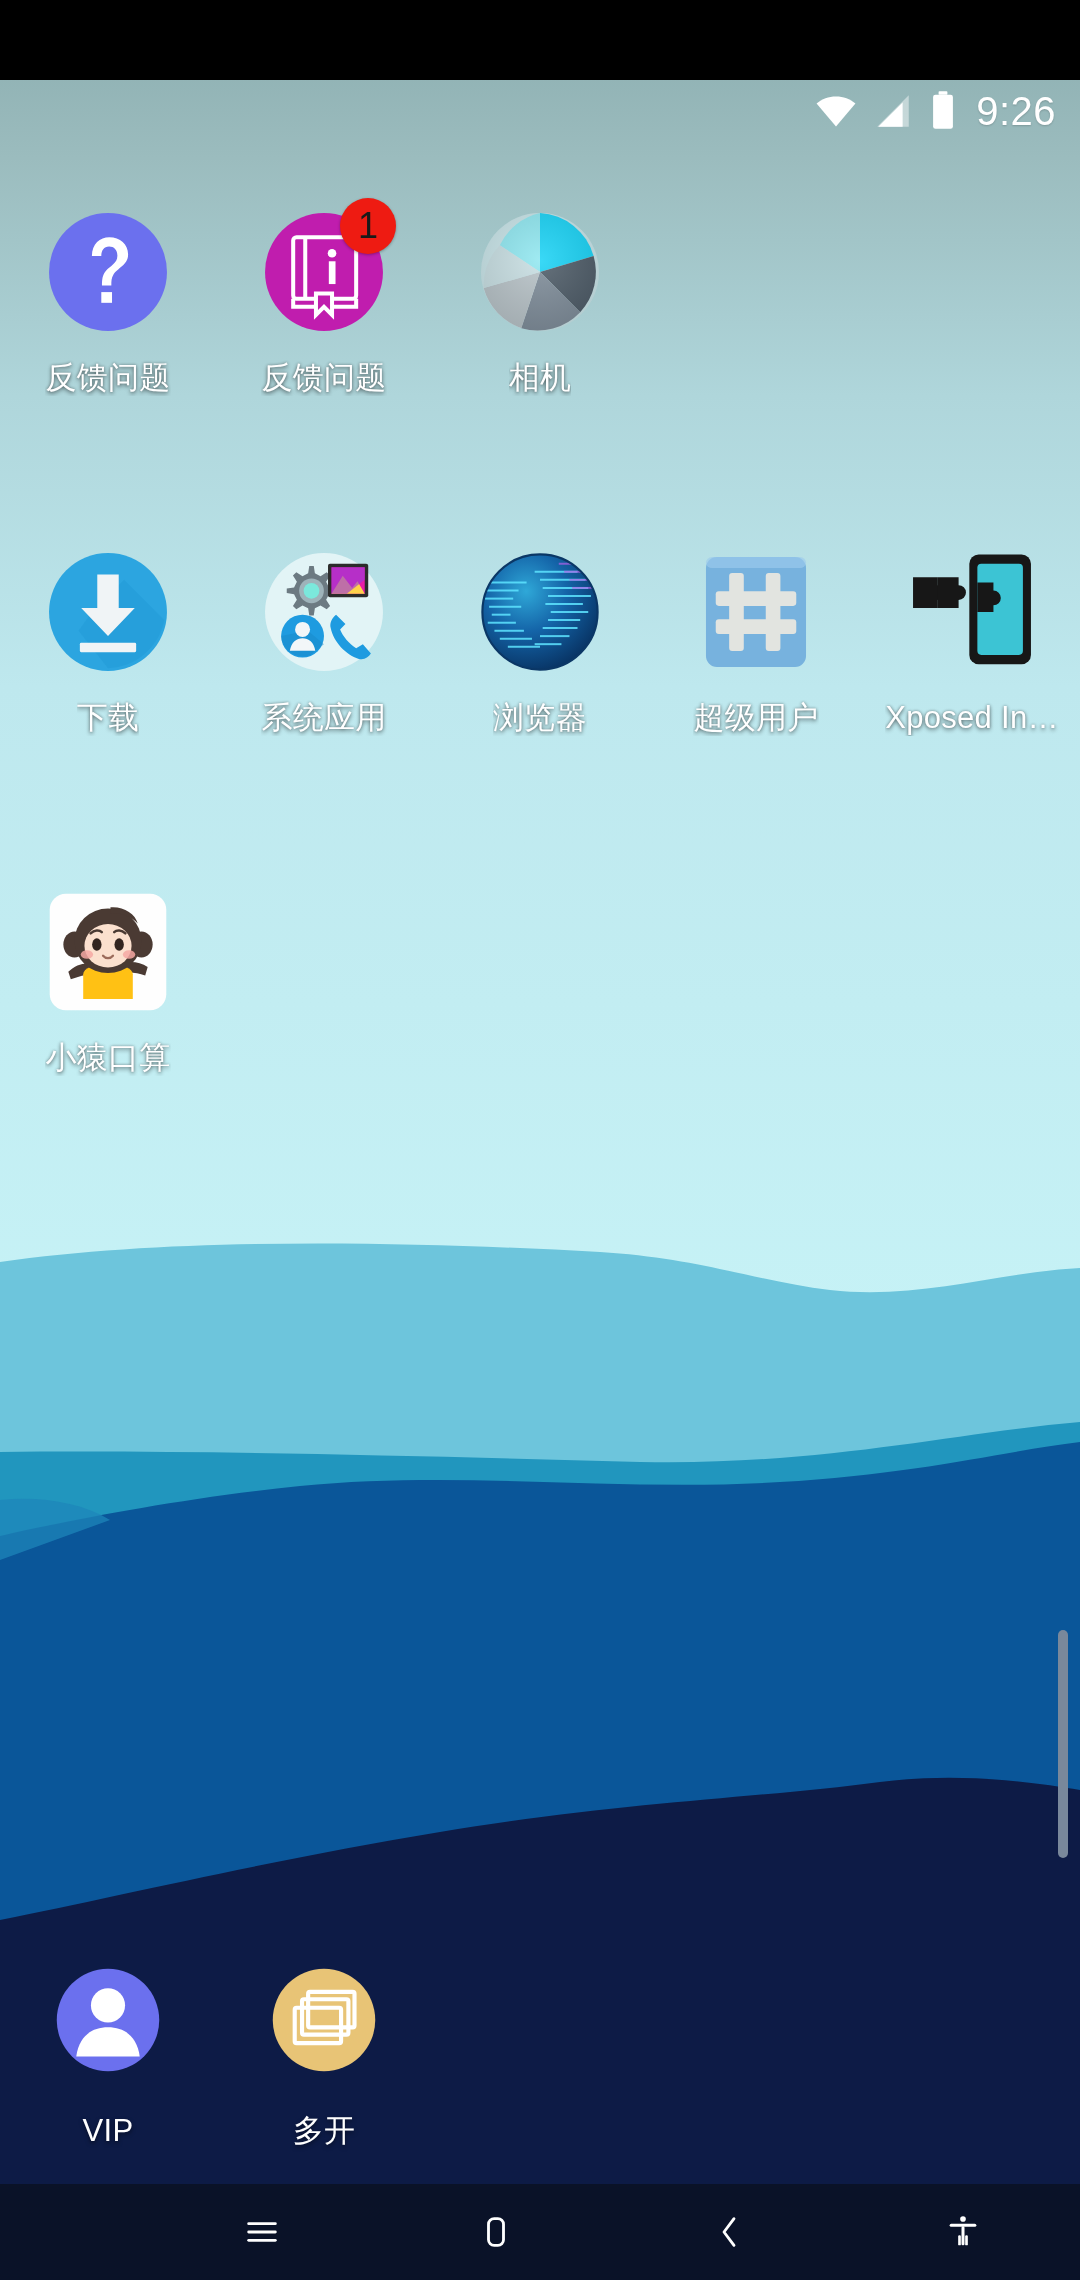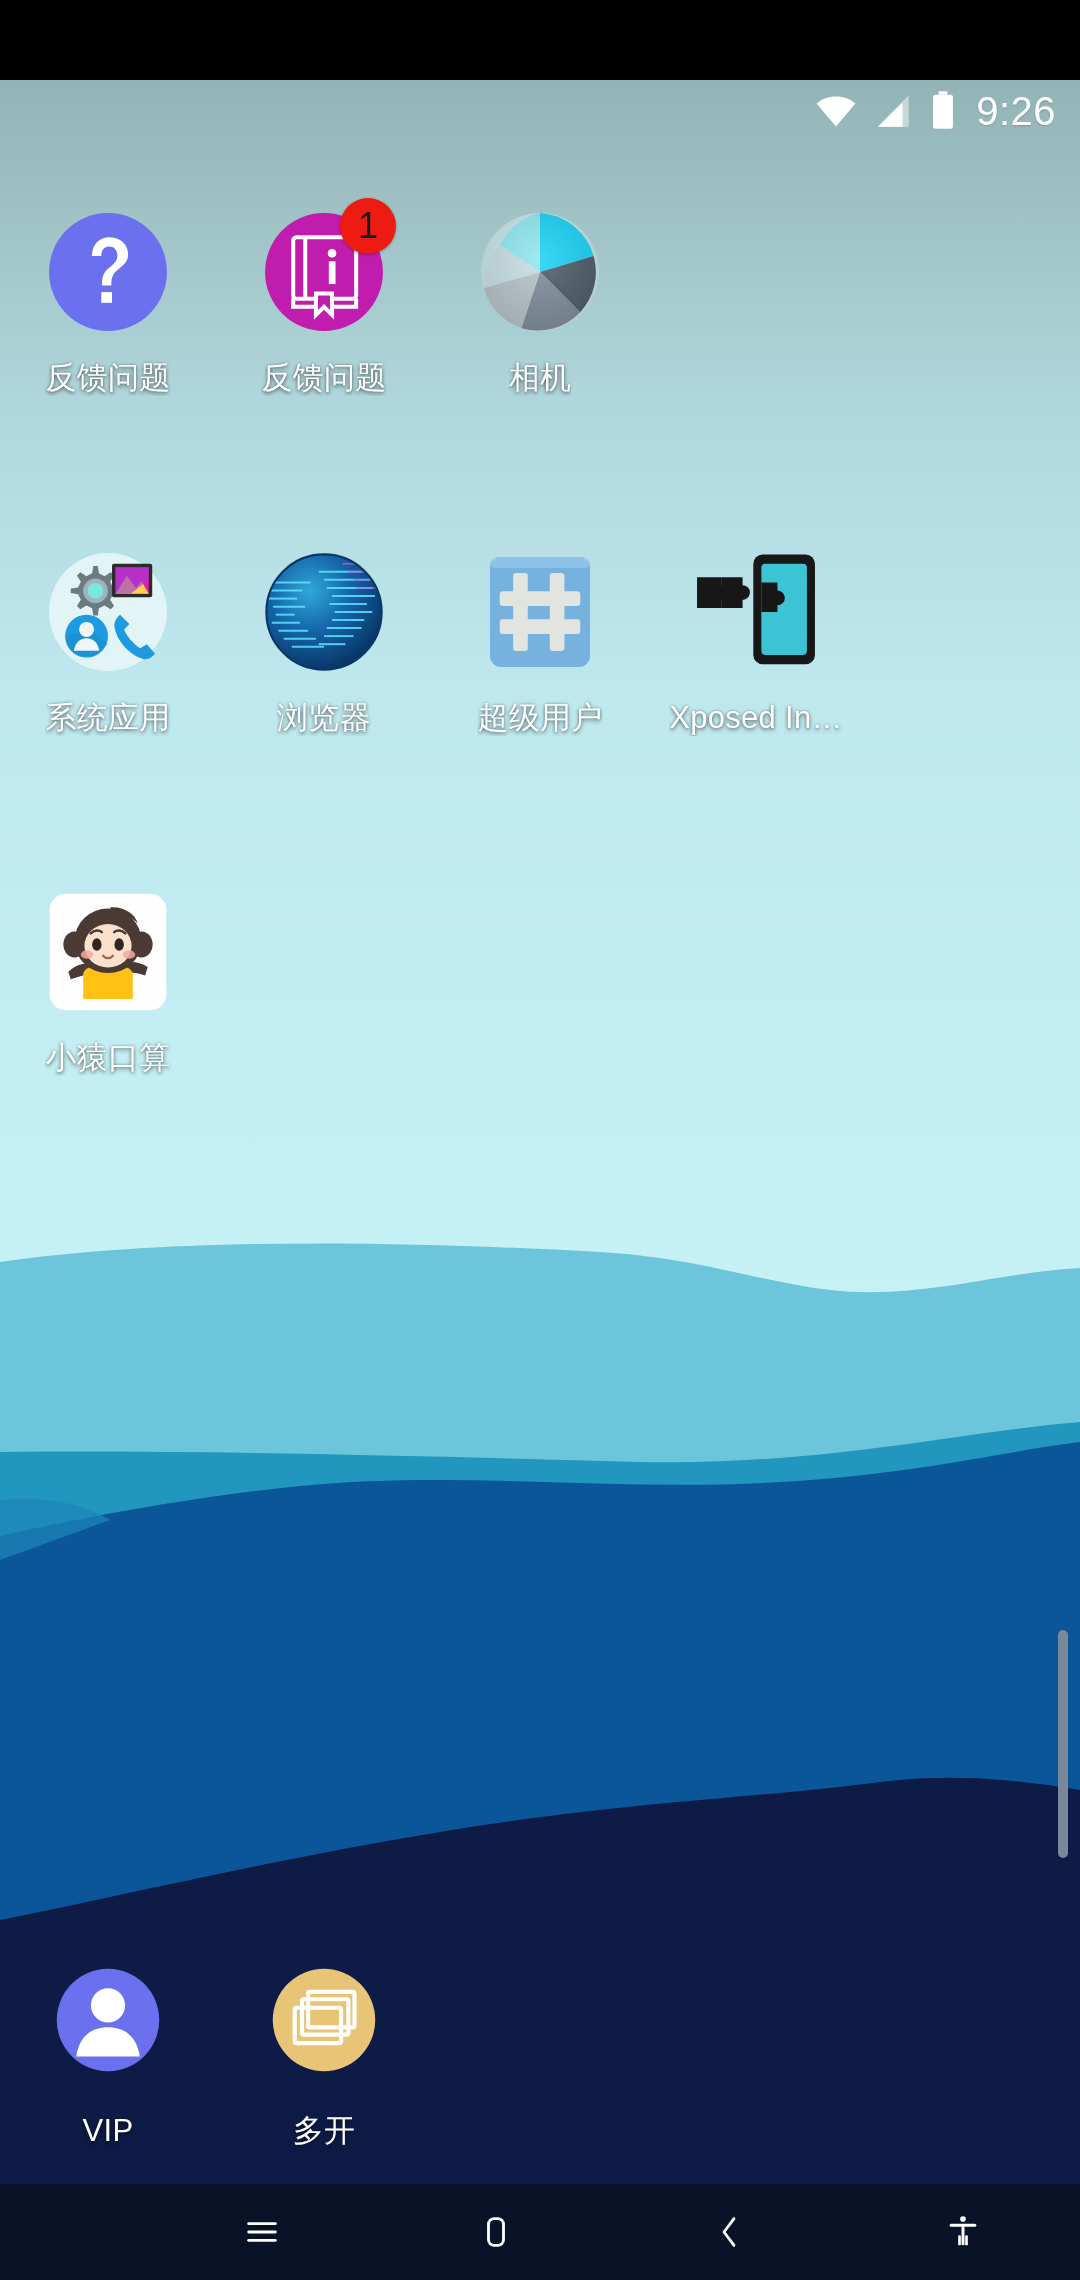--- a/index.html
+++ b/index.html
@@ -263,20 +263,31 @@
             </g>
             <circle cx="50" cy="50" r="44" fill="url(#camGrad)"></circle>
           </svg>
         </div>
         <div class="app-label">相机</div>
       </div>
     </div>
 
     <div class="grid-row">
 
+      <div class="app-cell">
+        <div class="icon-wrap">
+          <svg width="134" height="134" viewBox="0 0 100 100" xmlns="http://www.w3.org/2000/svg">
+            <circle cx="50" cy="50" r="44" fill="#2CA5E0"></circle>
+            <path d="M50 92 A44 44 0 0 0 92 56 L62 26 L38 50 L28 64 Z" fill="#1E95D0" opacity="0.35"></path>
+            <path d="M42 22 L58 22 L58 47 L70 47 L50 68 L30 47 L42 47 Z" fill="#F0F4F6"></path>
+            <rect x="29" y="73" width="42" height="7" rx="1" fill="#F0F4F6"></rect>
+          </svg>
+        </div>
+        <div class="app-label">下载</div>
+      </div>
 
       <div class="app-cell">
         <div class="icon-wrap">
           <svg width="134" height="134" viewBox="0 0 100 100" xmlns="http://www.w3.org/2000/svg">
             <circle cx="50" cy="50" r="44" fill="#E2F4F6"></circle>
 
             <g transform="translate(18,14) scale(0.42)">
               <path d="M50 4 L58 4 L60 17 L70 22 L81 15 L87 21 L80 32 L85 42 L98 44 L98 52
                        L85 54 L80 64 L87 75 L81 81 L70 74 L60 79 L58 92 L50 92 L48 79
                        L38 74 L27 81 L21 75 L28 64 L23 54 L10 52 L10 44 L23 42 L28 32

